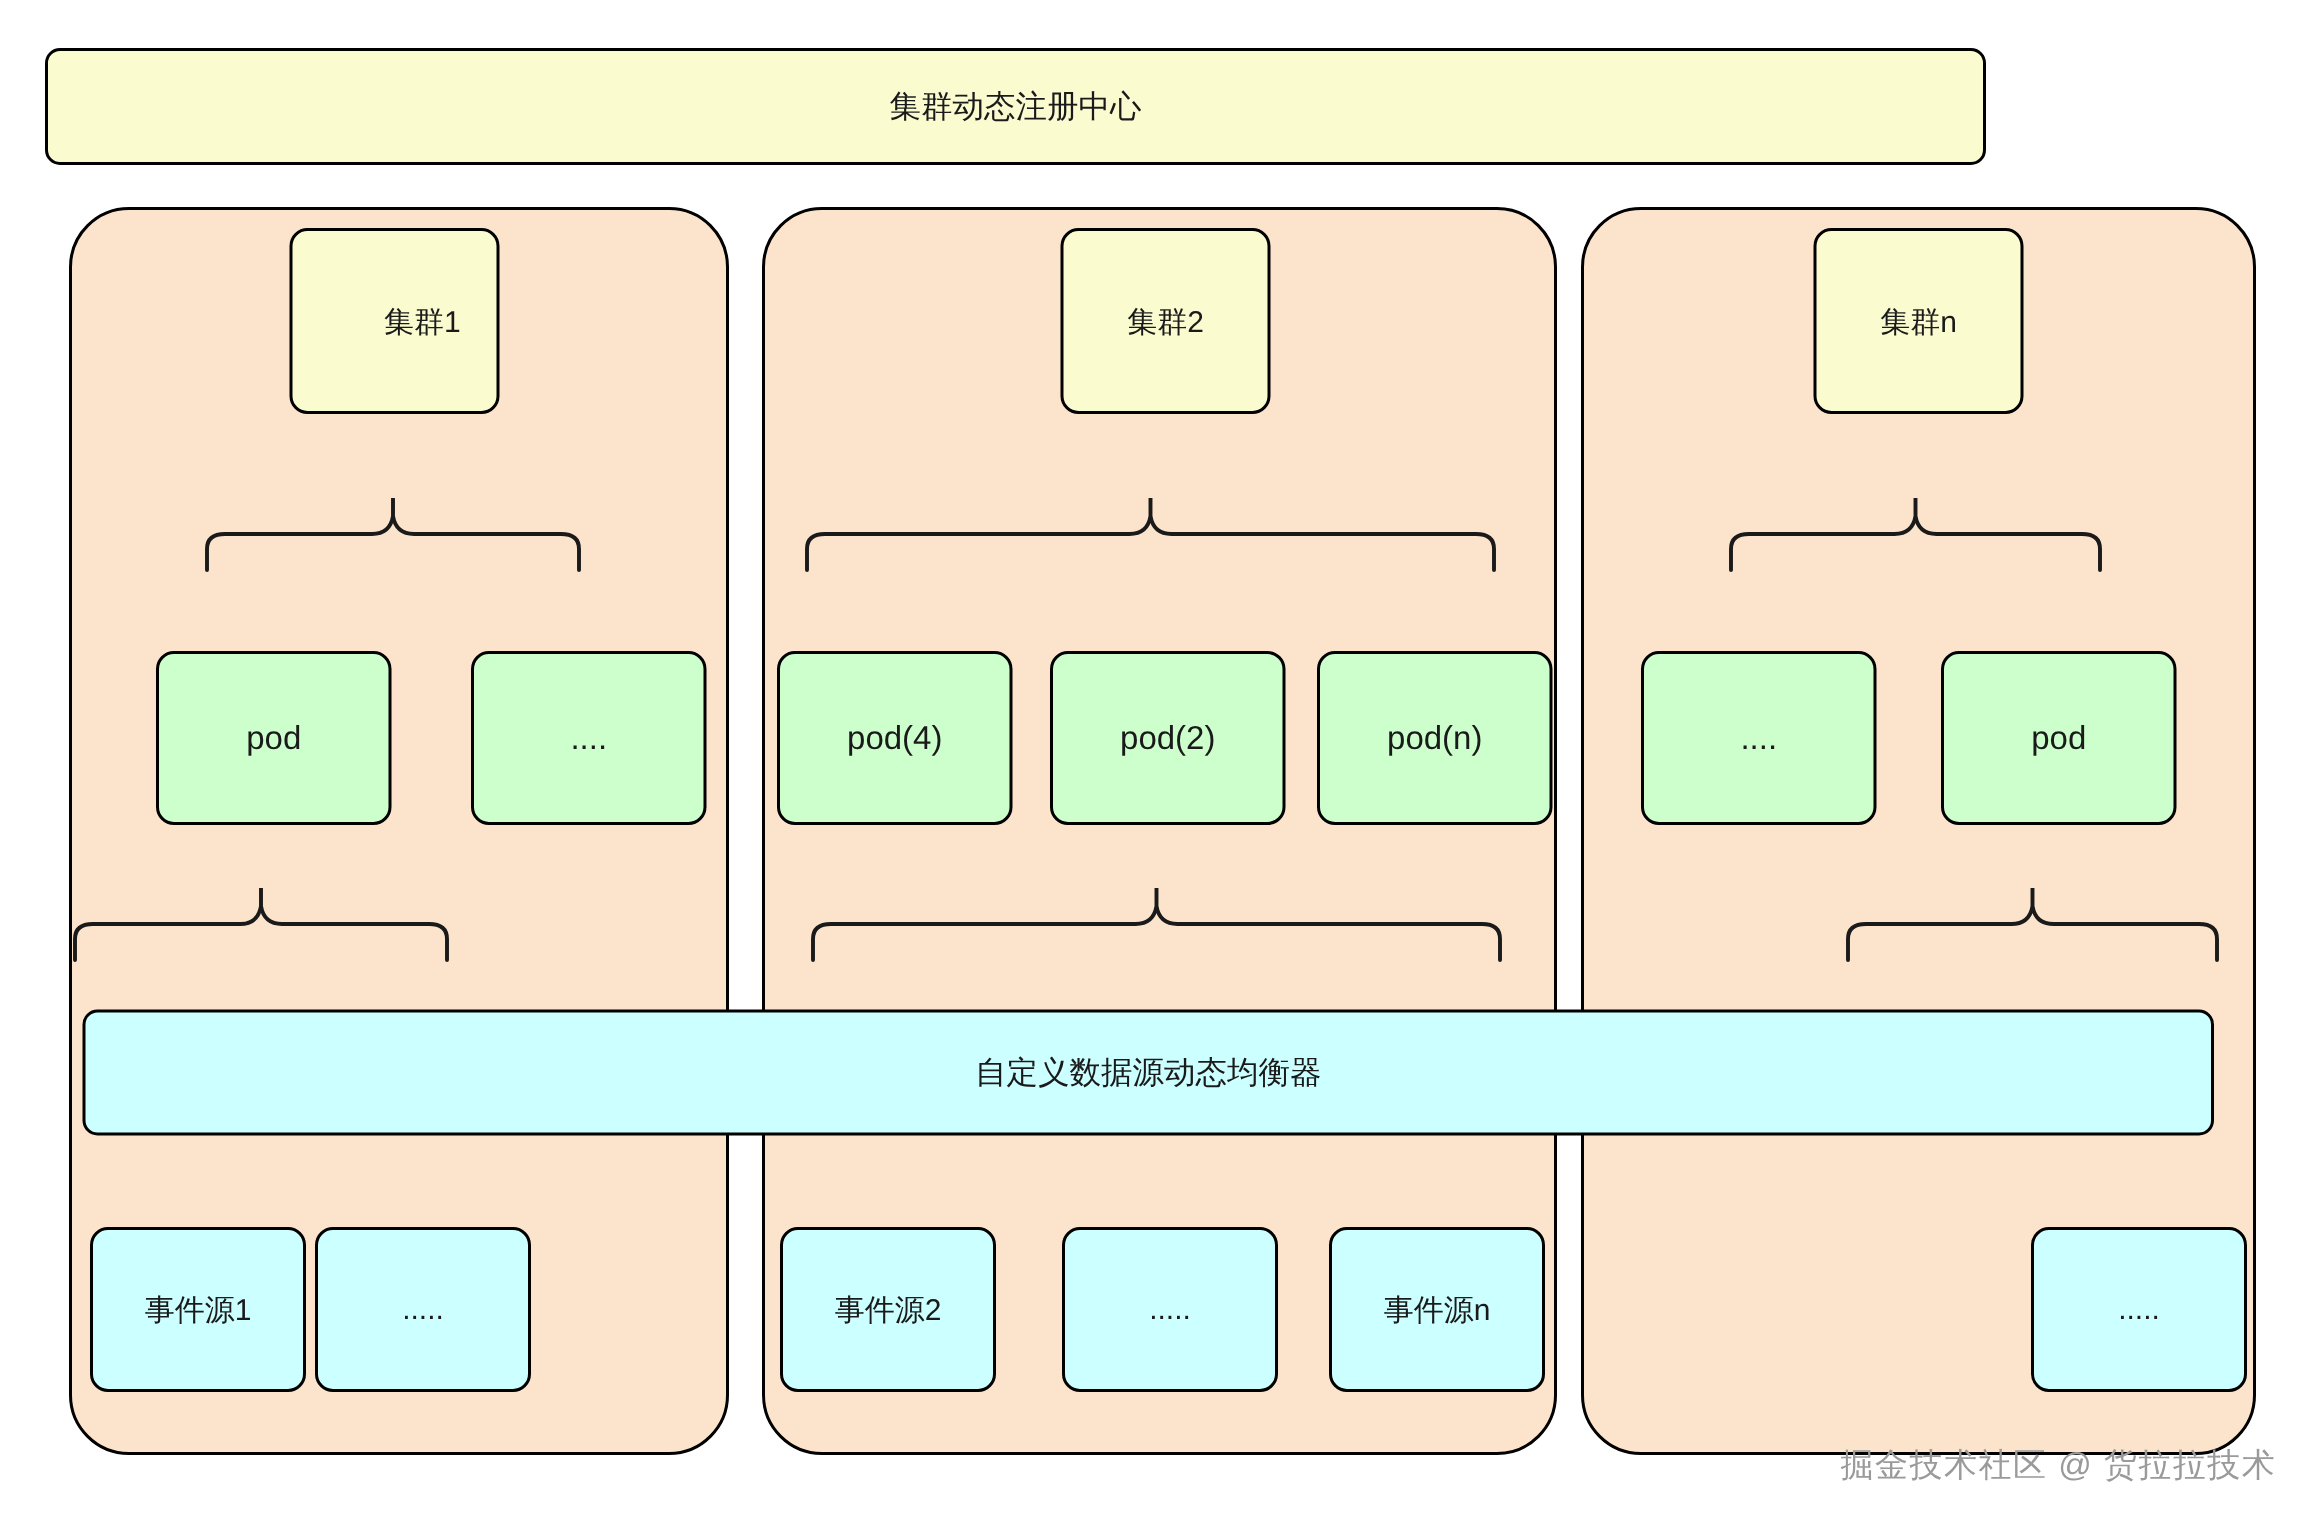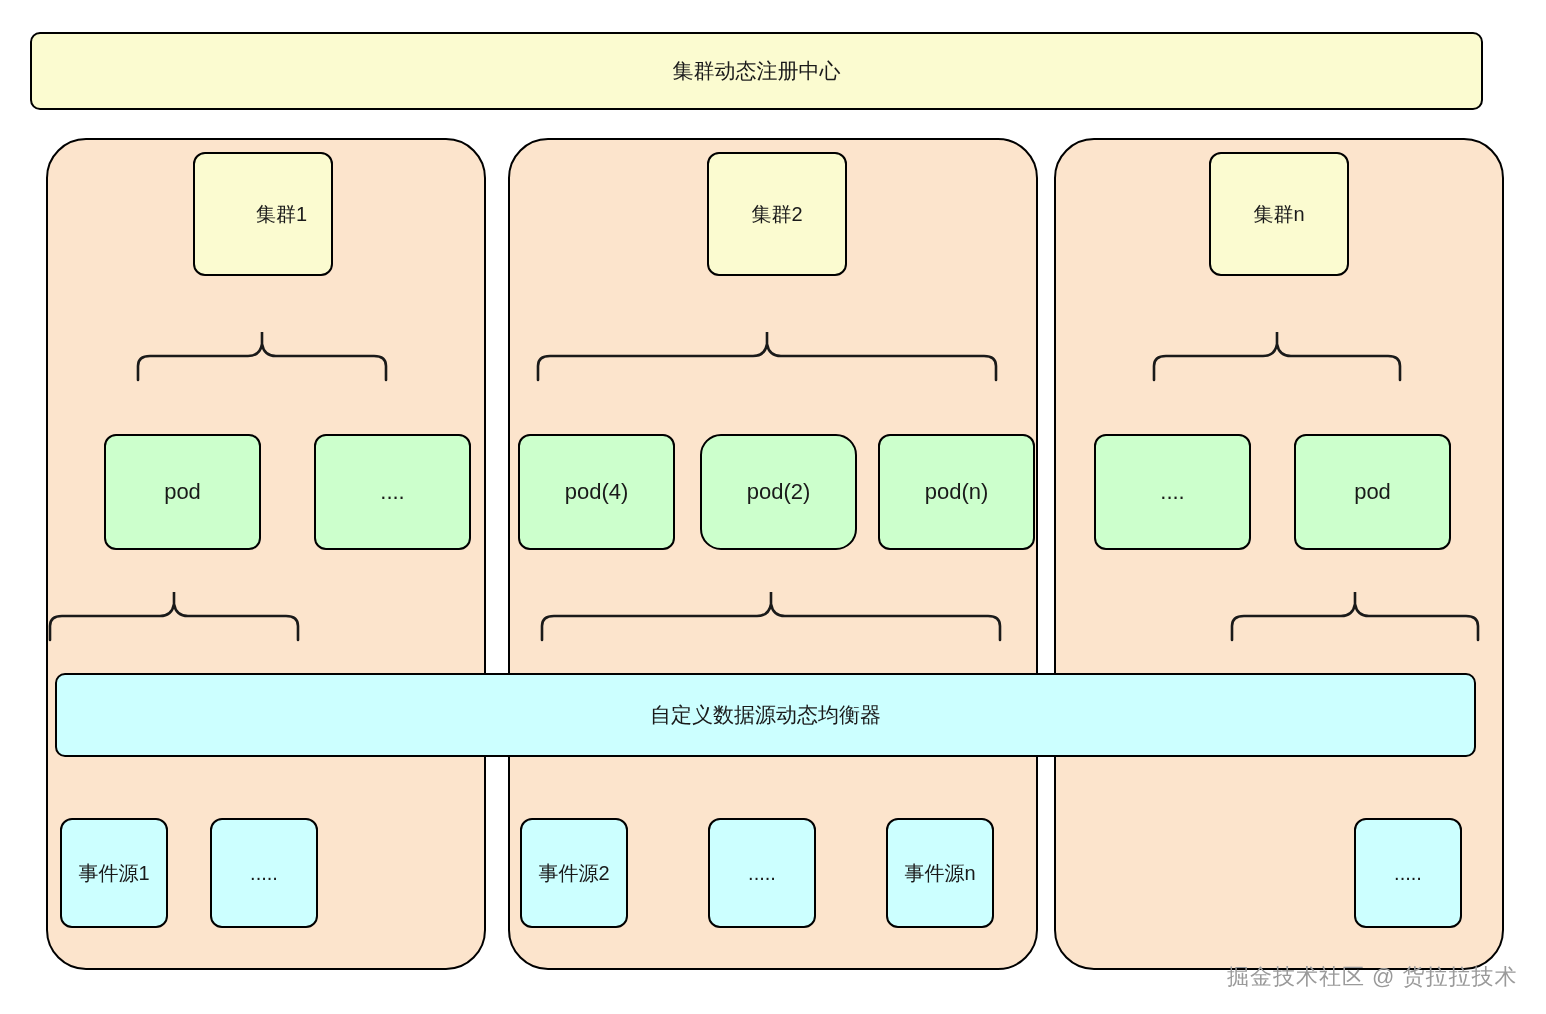--- a/index.html
+++ b/index.html
@@ -26,21 +26,21 @@
     display: flex;
     align-items: center;
     justify-content: center;
     text-align: center;
     color: #1a1a1a;
   }
 
   .registry-bar {
     left: 30px;
     top: 32px;
-    width: 1453px;
+    width: 1294px;
     height: 78px;
     border-radius: 10px;
     background: #fbfbd0;
     font-size: 21px;
   }
 
   .cluster-container {
     position: absolute;
     box-sizing: border-box;
     border: 2.5px solid #000000;
@@ -65,41 +65,41 @@
   .pod-box {
     border-radius: 12px;
     background: #ccffcc;
     font-size: 22px;
     width: 157px;
     height: 116px;
   }
   .pod-p1a { left: 104px;  top: 434px; }
   .pod-p1b { left: 314px;  top: 434px; }
   .pod-p2a { left: 518px;  top: 434px; }
-  .pod-p2b { left: 700px;  top: 434px; border-radius: 21px; }
+  .pod-p2b { left: 700px;  top: 434px; }
   .pod-p2c { left: 878px;  top: 434px; }
   .pod-p3a { left: 1094px; top: 434px; }
   .pod-p3b { left: 1294px; top: 434px; }
 
   .balancer-bar {
     left: 55px;
     top: 673px;
     width: 1421px;
     height: 84px;
     border-radius: 10px;
     background: #ccffff;
     font-size: 21px;
     z-index: 6;
   }
 
   .event-box {
     border-radius: 12px;
     background: #ccffff;
     font-size: 20px;
-    width: 108px;
+    width: 144px;
     height: 110px;
   }
   .ev-1a { left: 60px;   top: 818px; }
   .ev-1b { left: 210px;  top: 818px; }
   .ev-2a { left: 520px;  top: 818px; }
   .ev-2b { left: 708px;  top: 818px; }
   .ev-2c { left: 886px;  top: 818px; }
   .ev-3a { left: 1198px; top: 818px; }
   .ev-3b { left: 1354px; top: 818px; }
 

